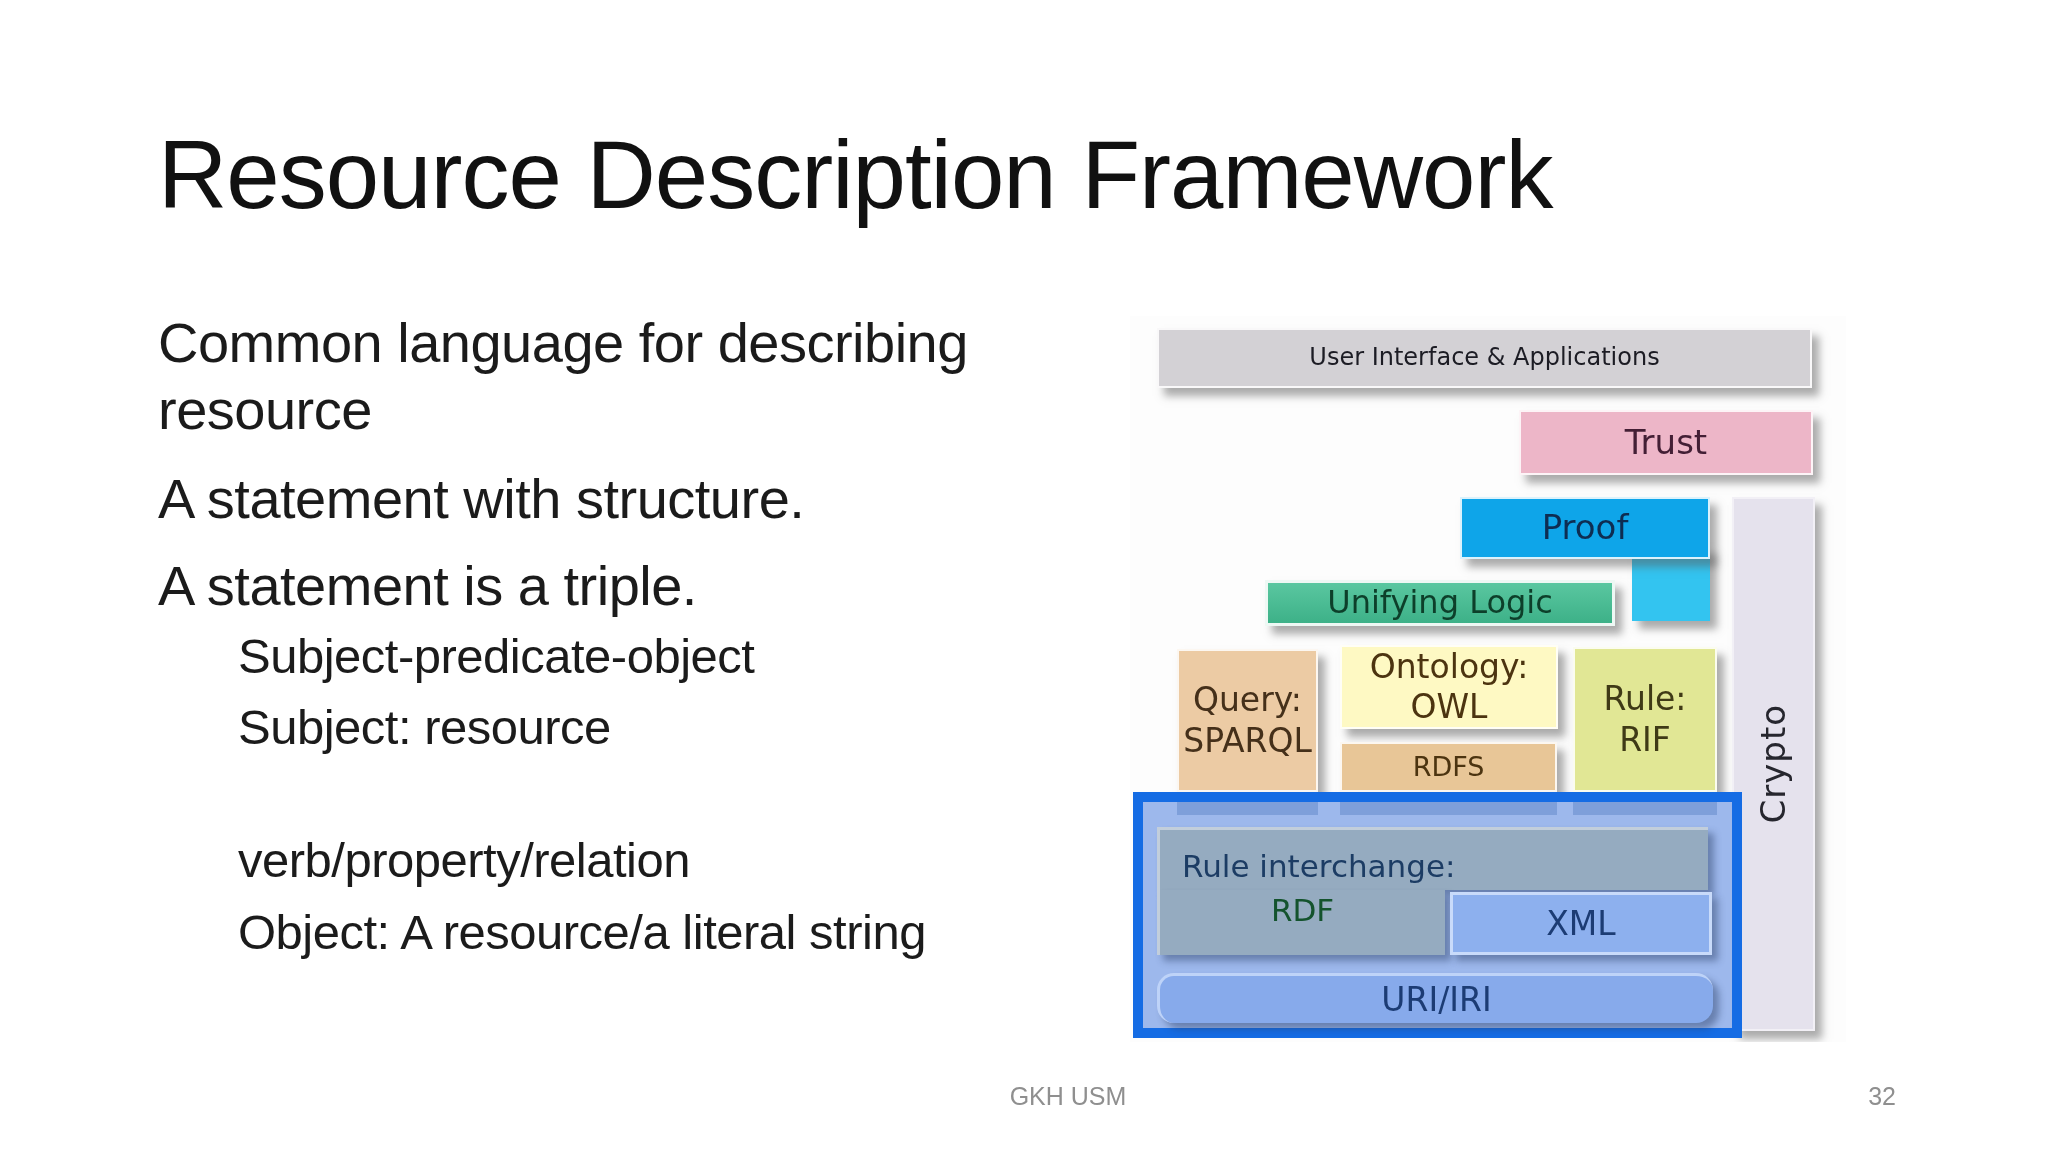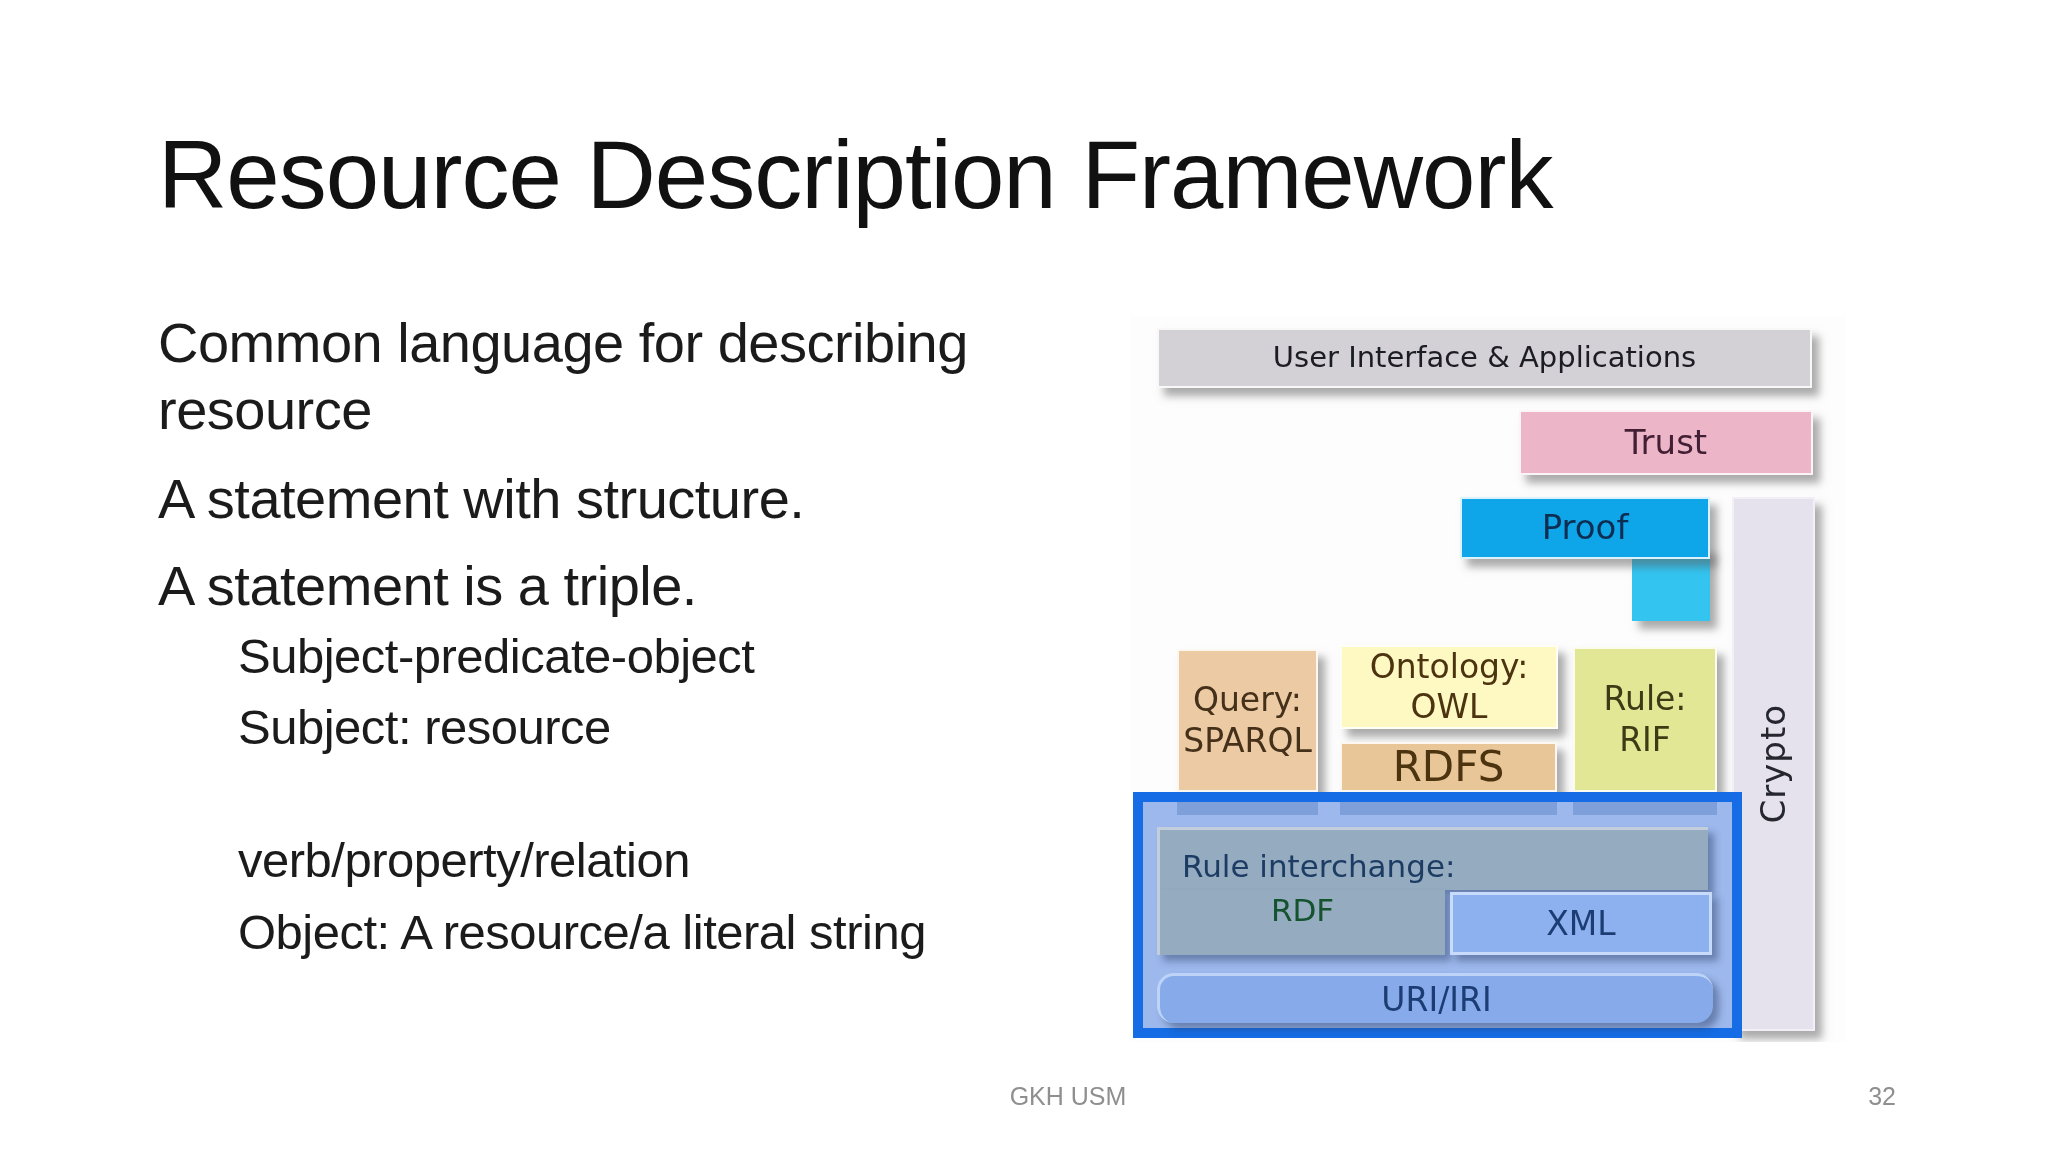--- a/index.html
+++ b/index.html
@@ -17,31 +17,31 @@
   .footer-center{left:0;top:1082px;width:2048px;text-align:center;font-size:25px;color:#8f8f8f;margin-left:44px;}
   .footer-page{top:1082px;right:152px;font-size:25px;color:#8f8f8f;}
 
   
   .diagram{left:1130px;top:316px;width:716px;height:726px;background:#fdfdfd;overflow:hidden;
            font-family:"DejaVu Sans",sans-serif;}
   .block{position:absolute;display:flex;align-items:center;justify-content:center;
          box-shadow:7px 8px 8px rgba(90,90,90,.5);border:2px solid rgba(255,255,255,.85);
          box-sizing:border-box;text-align:center;}
   .block .lbl{line-height:1.22;}
-  .ui-apps{left:27px;top:12px;width:655px;height:60px;background:#d3d1d5;font-size:29px;color:#1c1c24;}
+  .ui-apps{left:27px;top:12px;width:655px;height:60px;background:#d3d1d5;font-size:24px;color:#1c1c24;}
   .trust{left:389px;top:94px;width:294px;height:65px;background:#edb6c8;font-size:34px;color:#431f35;}
   .proof-main{left:330px;top:181px;width:250px;height:62px;background:#0ea5e9;font-size:34px;color:#0e2d52;}
   .proof-tail{left:502px;top:230px;width:78px;height:75px;background:#33c4f0;border:none;
               box-shadow:7px 8px 8px rgba(90,90,90,.5);}
   .unifying{left:135px;top:264px;width:350px;height:46px;
             background:linear-gradient(#5ac7a0,#3db188);font-size:32px;color:#0d3f2a;
             border:3px solid #eef8f4;}
   .query{left:47px;top:333px;width:141px;height:143px;background:#eccba4;font-size:33px;color:#45301a;}
   .owl{left:210px;top:329px;width:218px;height:84px;background:#fef9c3;font-size:33px;color:#4c3410;}
-  .rdfs{left:210px;top:426px;width:217px;height:50px;background:#e8c697;font-size:42px;color:#4c3410;}
+  .rdfs{left:210px;top:426px;width:217px;height:50px;background:#e8c697;font-size:27px;color:#4c3410;}
   .rule{left:443px;top:331px;width:144px;height:145px;background:#e1e795;font-size:33px;color:#3f3a16;}
   .crypto{left:602px;top:181px;width:83px;height:534px;background:#e5e2ed;border:2px solid #f2f0f6;}
   .crypto .lbl{transform:rotate(-90deg);font-size:34px;color:#26262e;letter-spacing:1px;}
 
   .frame{position:absolute;left:3px;top:476px;width:609px;height:246px;box-sizing:border-box;
          border:10px solid #156ce4;background:#9db8ec;}
   .tab{position:absolute;top:0;height:13px;background:#7e9fda;}
   .tab1{left:34px;width:141px;} .tab2{left:197px;width:217px;} .tab3{left:430px;width:144px;}
   .di-bar{position:absolute;left:14px;top:25px;width:551px;height:63px;background:#95abc0;
           border-top:3px solid #c2cedb;border-left:3px solid #c2cedb;box-sizing:border-box;
@@ -86,20 +86,23 @@
 
     <div class="block trust">
       <span class="lbl">Trust</span>
     </div>
 
     <div class="block proof-tail"></div>
     <div class="block proof-main">
       <span class="lbl">Proof</span>
     </div>
 
+    <div class="block unifying">
+      <span class="lbl">Unifying Logic</span>
+    </div>
 
     <div class="block query">
       <span class="lbl"><span>Query:</span><br><span>SPARQL</span></span>
     </div>
 
     <div class="block owl">
       <span class="lbl"><span>Ontology:</span><br><span>OWL</span></span>
     </div>
 
     <div class="block rdfs">

